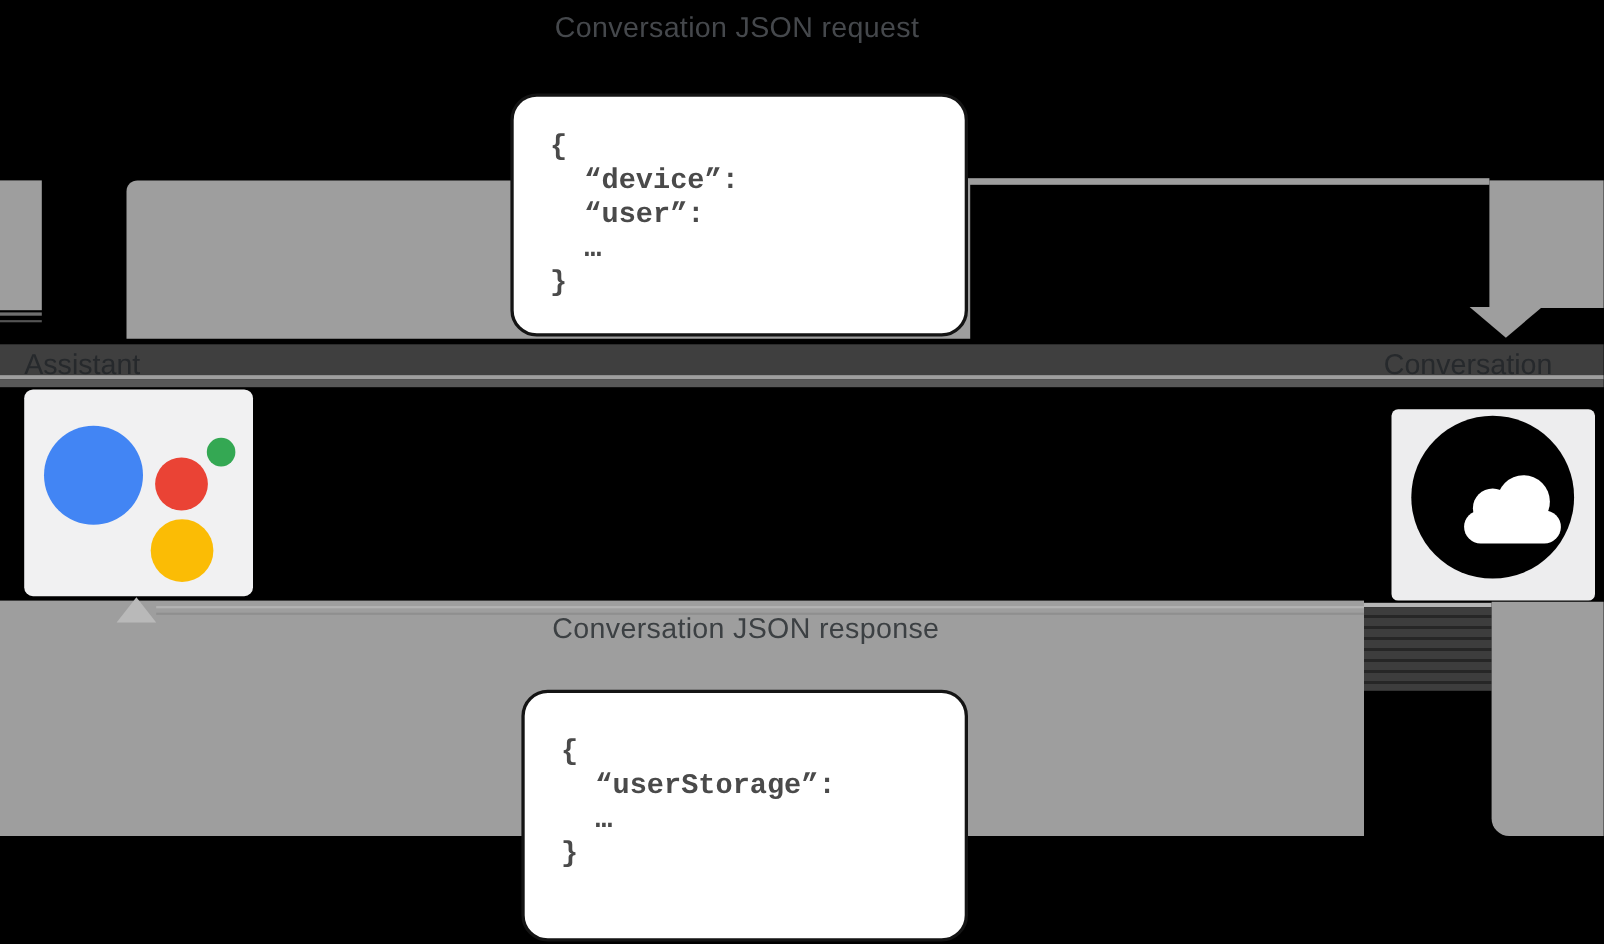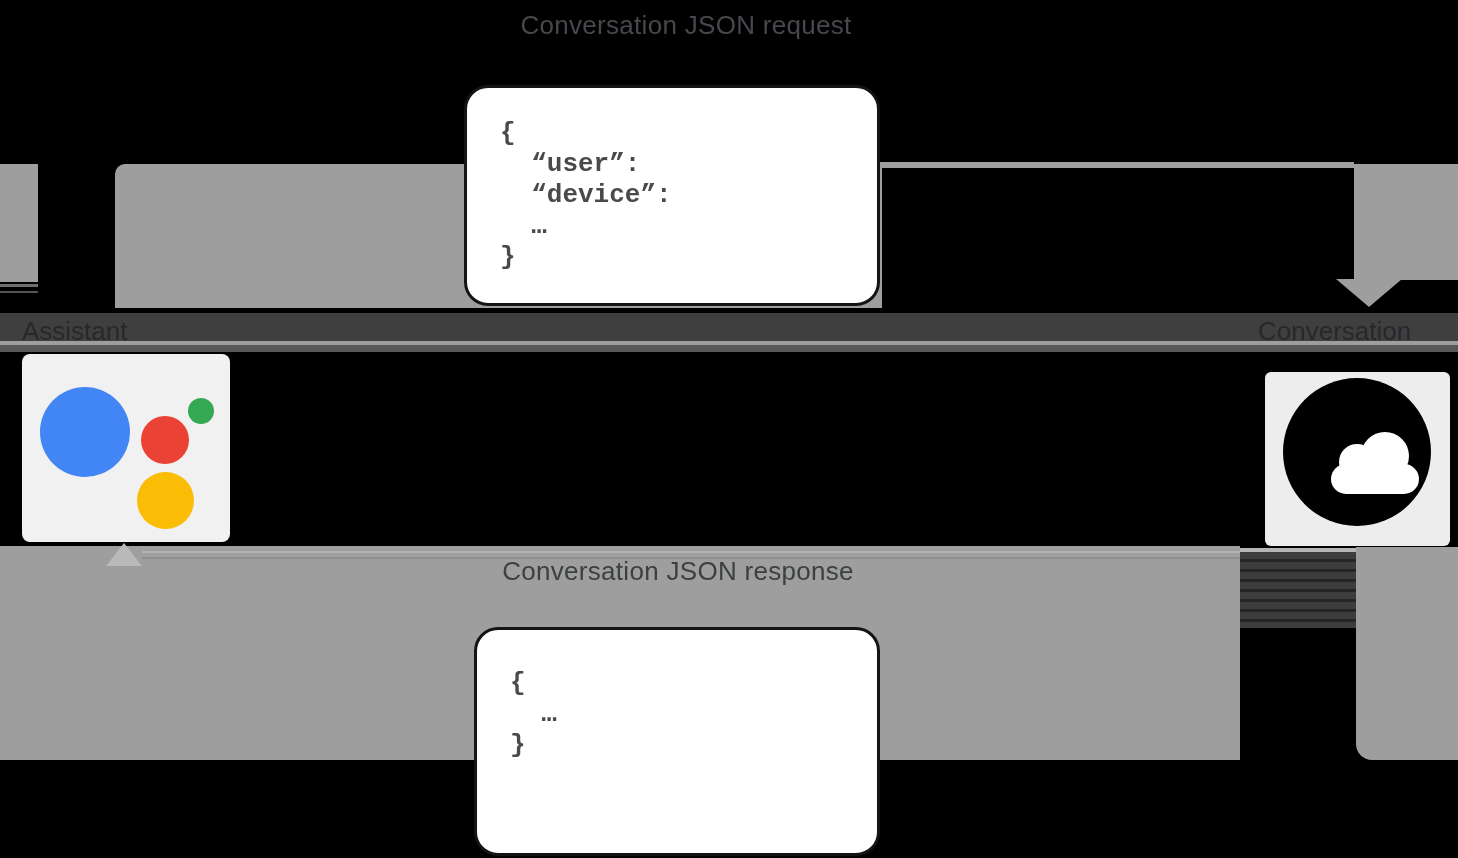--- a/index.html
+++ b/index.html
@@ -3,21 +3,21 @@
 <meta charset="utf-8">
 <style>
   html,body{margin:0;padding:0;}
   body{
     width:1458px;height:858px;position:relative;overflow:hidden;
     background:#000;font-family:"Liberation Sans", sans-serif;
   }
   .abs{position:absolute;}
   .gray{background:#9e9e9e;}
   .title{ text-align:center;font-size:26px;line-height:30px;letter-spacing:.3px; }
-  #top-title{ left:386px;top:10px;width:600px;color:#45484c;z-index:5; }
+  #top-title{ left:370px;top:10px;width:600px;color:#45484c;z-index:5; }
   #bottom-title{ left:378px;top:556px;width:600px;color:#3c4043;z-index:5; }
 
   
   #strip-left{ left:0;top:164px;width:38px;height:118px;z-index:1; }
   #strip-left-l1{ left:0;top:284px;width:38px;height:3px;background:#6f6f6f;z-index:1; }
   #strip-left-l2{ left:0;top:291px;width:38px;height:2px;background:#545454;z-index:1; }
   #band-top{ left:115px;top:164px;width:767px;height:144px;border-top-left-radius:10px;z-index:1; }
   #line-top{ left:880px;top:162px;width:474px;height:6px;z-index:1; }
   #col-top{ left:1354px;top:164px;width:104px;height:116px;z-index:1; }
   #arrow-down{ left:1336px;top:279px;width:0;height:0;z-index:1;
@@ -109,18 +109,18 @@
 <div class="abs gray" id="col-bottom"></div>
 <div class="abs" id="arrow-up"></div>
 <div class="abs" id="faint1"></div>
 <div class="abs" id="faint2"></div>
 
 <div class="abs title" id="bottom-title">
   <div>Conversation JSON response</div>
 </div>
 
 <div class="abs json-box" id="request-box">
-  <pre class="json-code"><span style="display:block">{</span><span style="display:block">  “user”:</span><span style="display:block">  “device”:</span><span style="display:block">  …</span><span style="display:block">}</span></pre>
+  <pre class="json-code"><span style="display:block">{</span><span style="display:block">  “device”:</span><span style="display:block">  “user”:</span><span style="display:block">  …</span><span style="display:block">}</span></pre>
 </div>
 
 <div class="abs json-box" id="response-box">
-  <pre class="json-code"><span style="display:block">{</span><span style="display:block">  …</span><span style="display:block">}</span></pre>
+  <pre class="json-code"><span style="display:block">{</span><span style="display:block">  “userStorage”:</span><span style="display:block">  …</span><span style="display:block">}</span></pre>
 </div>
 
 </body></html>

